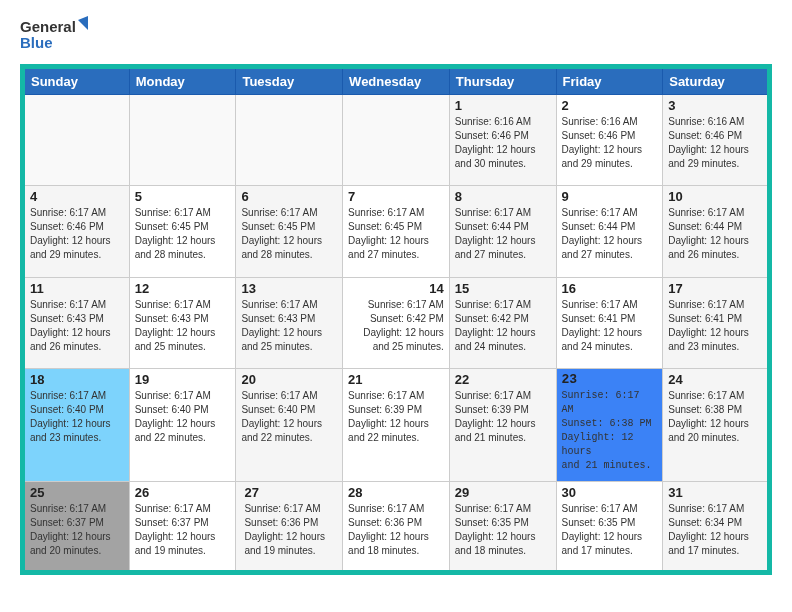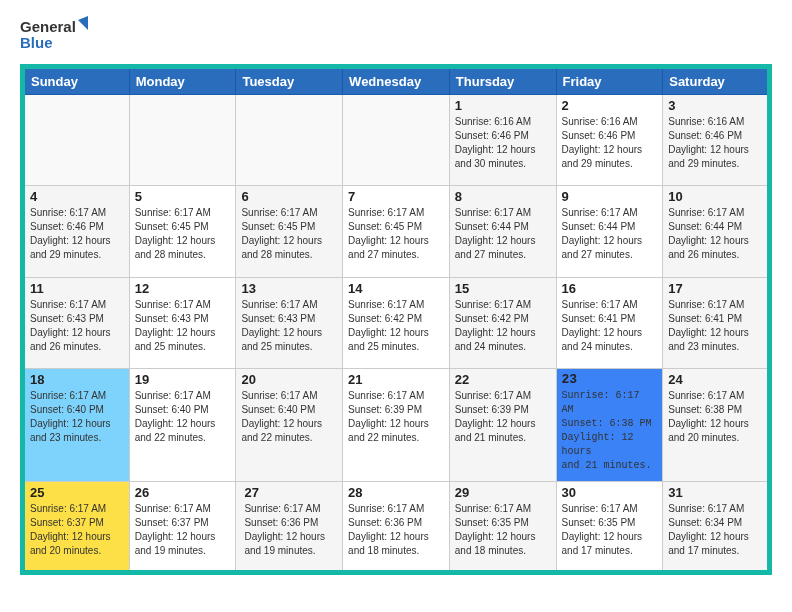--- a/index.html
+++ b/index.html
@@ -172,21 +172,21 @@
             <div class="day-info">Sunrise: 6:17 AM<br>Sunset: 6:43 PM<br>Daylight: 12 hours<br>and 26 minutes.</div>
           </td>
           <td style="background: rgb(255, 255, 255);">
             <span class="day-num">12</span>
             <div class="day-info">Sunrise: 6:17 AM<br>Sunset: 6:43 PM<br>Daylight: 12 hours<br>and 25 minutes.</div>
           </td>
           <td style="background: rgb(245, 245, 245);">
             <span class="day-num">13</span>
             <div class="day-info">Sunrise: 6:17 AM<br>Sunset: 6:43 PM<br>Daylight: 12 hours<br>and 25 minutes.</div>
           </td>
-          <td style="background: rgb(255, 255, 255);">
+          <td style="background: rgb(255, 255, 255); text-align: right;">
             <span class="day-num">14</span>
             <div class="day-info">Sunrise: 6:17 AM<br>Sunset: 6:42 PM<br>Daylight: 12 hours<br>and 25 minutes.</div>
           </td>
           <td style="background: rgb(245, 245, 245);">
             <span class="day-num">15</span>
             <div class="day-info">Sunrise: 6:17 AM<br>Sunset: 6:42 PM<br>Daylight: 12 hours<br>and 24 minutes.</div>
           </td>
           <td style="background: rgb(255, 255, 255);">
             <span class="day-num">16</span>
             <div class="day-info">Sunrise: 6:17 AM<br>Sunset: 6:41 PM<br>Daylight: 12 hours<br>and 24 minutes.</div>
@@ -220,21 +220,21 @@
           <td style="background: #3b82f6; font-family: Liberation Mono, monospace;">
             <span class="day-num">23</span>
             <div class="day-info">Sunrise: 6:17 AM<br>Sunset: 6:38 PM<br>Daylight: 12 hours<br>and 21 minutes.</div>
           </td>
           <td style="background: rgb(245, 245, 245);">
             <span class="day-num">24</span>
             <div class="day-info">Sunrise: 6:17 AM<br>Sunset: 6:38 PM<br>Daylight: 12 hours<br>and 20 minutes.</div>
           </td>
         </tr>
         <tr>
-          <td style="background: #fde047;">
+          <td style="background: #a3a3a3;">
             <span class="day-num">25</span>
             <div class="day-info">Sunrise: 6:17 AM<br>Sunset: 6:37 PM<br>Daylight: 12 hours<br>and 20 minutes.</div>
           </td>
           <td style="background: rgb(255, 255, 255);">
             <span class="day-num">26</span>
             <div class="day-info">Sunrise: 6:17 AM<br>Sunset: 6:37 PM<br>Daylight: 12 hours<br>and 19 minutes.</div>
           </td>
           <td style="background: rgb(245, 245, 245); padding-left: 8px;">
             <span class="day-num">27</span>
             <div class="day-info">Sunrise: 6:17 AM<br>Sunset: 6:36 PM<br>Daylight: 12 hours<br>and 19 minutes.</div>

